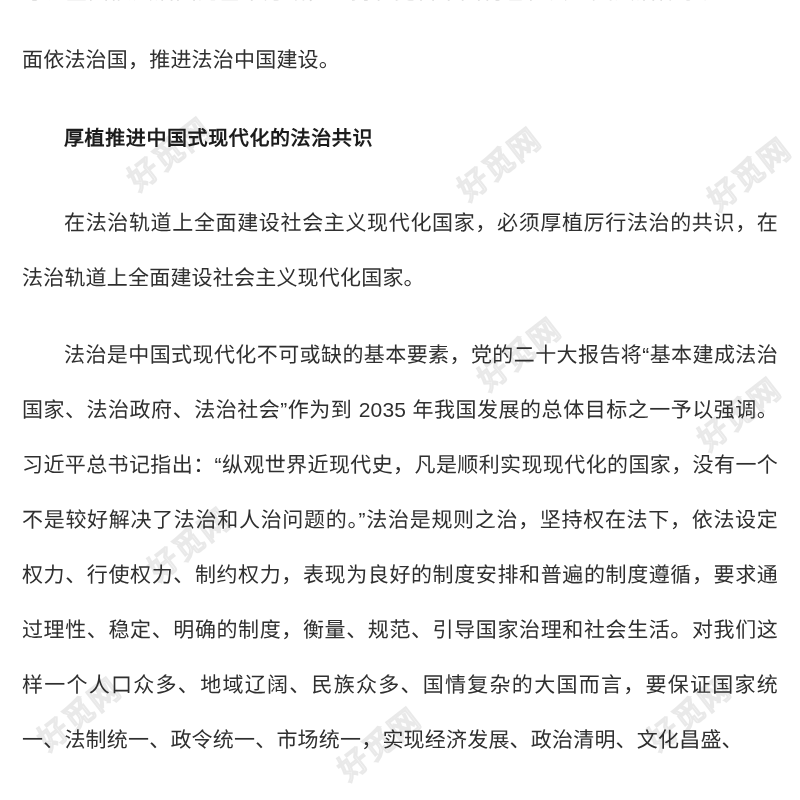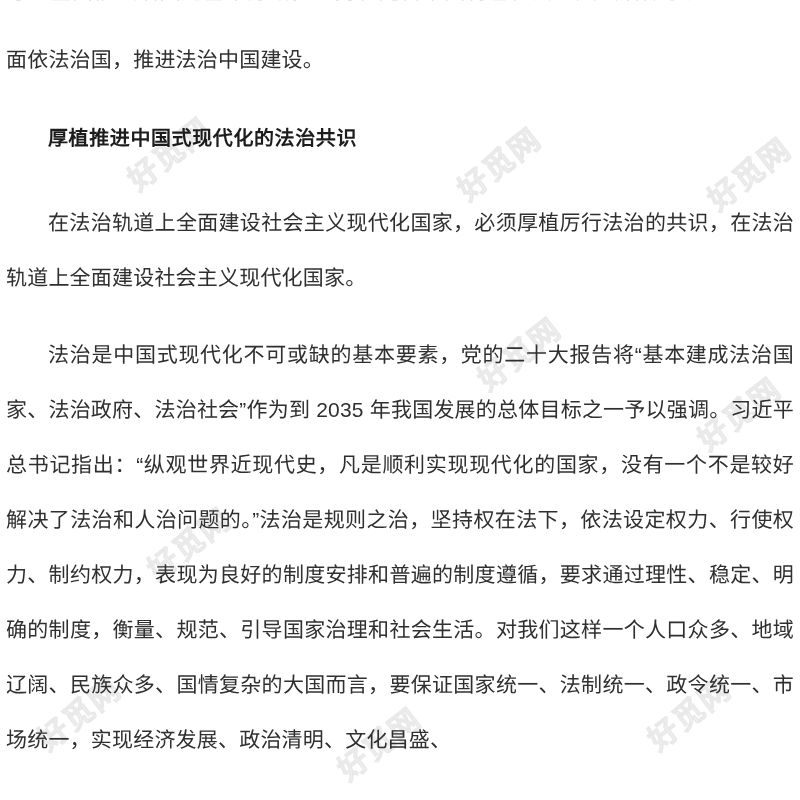--- a/index.html
+++ b/index.html
@@ -38,21 +38,21 @@
     user-select: none;
   }
 
   
   #document-page {
     position: relative;
     z-index: 1;
     width: 800px;
     height: 800px;
     box-sizing: border-box;
-    padding: 0 6px;
+    padding: 0 22px;
   }
 
   .doc-line-clipped {
     height: 10px;
     overflow: hidden;
     position: relative;
   }
   .doc-line-clipped span {
     position: absolute;
     top: -26px;

